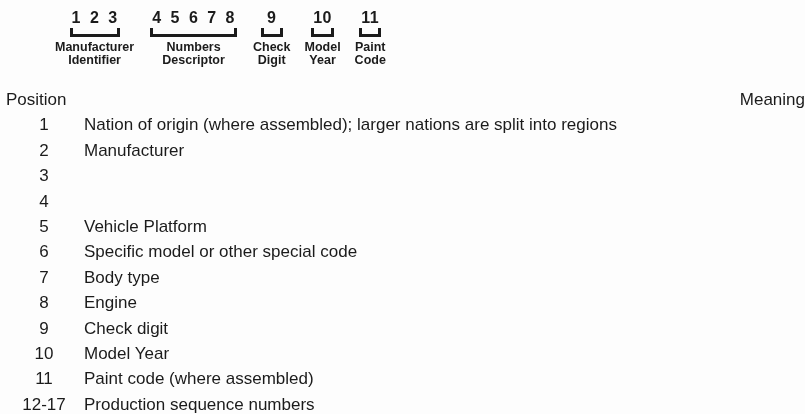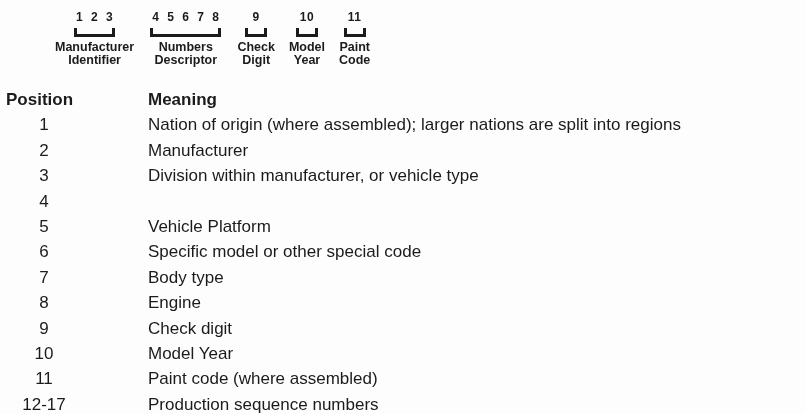--- a/index.html
+++ b/index.html
@@ -23,21 +23,21 @@
     flex-direction: column;
     align-items: center;
   }
   .numwrap {
     display: flex;
     flex-direction: column;
     align-items: stretch;
     width: fit-content;
   }
   .vin-numbers {
-    font-size: 12px;
+    font-size: 16px;
     font-weight: bold;
     letter-spacing: 0.5px;
     word-spacing: 4px;
     white-space: nowrap;
     text-align: center;
     padding: 0 4px;
     line-height: 19px;
   }
   .bracket {
     height: 9px;
@@ -57,24 +57,24 @@
     line-height: 13px;
     white-space: nowrap;
   }
 
   
   .pm-table {
     margin: 20px 0 0 4px;
     font-size: 17px;
   }
   .pm-row { display: flex; line-height: 25.4px; }
-  .pm-head { font-weight: bold; }
+  .pm-head { font-weight: normal; justify-content: space-between; }
   .cell-pos  { width: 80px; text-align: center; flex: 0 0 auto; }
   .th-pos    { width: 80px; text-align: left; padding-left: 2px; flex: 0 0 auto; }
-  .cell-meaning, .th-meaning { margin-left: 64px; white-space: nowrap; }
+  .cell-meaning, .th-meaning { white-space: nowrap; }
 </style>
 </head>
 <body>
 
 <div class="vin-diagram">
 
     <div class="vin-group">
       <div class="numwrap">
         <div class="vin-numbers">1 2 3</div>
         <div class="bracket"></div>
@@ -143,21 +143,20 @@
         <div class="cell-meaning">Nation of origin (where assembled); larger nations are split into regions</div>
       </div>
 
       <div class="pm-row">
         <div class="cell-pos">2</div>
         <div class="cell-meaning">Manufacturer</div>
       </div>
 
       <div class="pm-row">
         <div class="cell-pos">3</div>
-        <div class="cell-meaning">Division within manufacturer, or vehicle type</div>
       </div>
 
       <div class="pm-row">
         <div class="cell-pos">4</div>
       </div>
 
       <div class="pm-row">
         <div class="cell-pos">5</div>
         <div class="cell-meaning">Vehicle Platform</div>
       </div>

